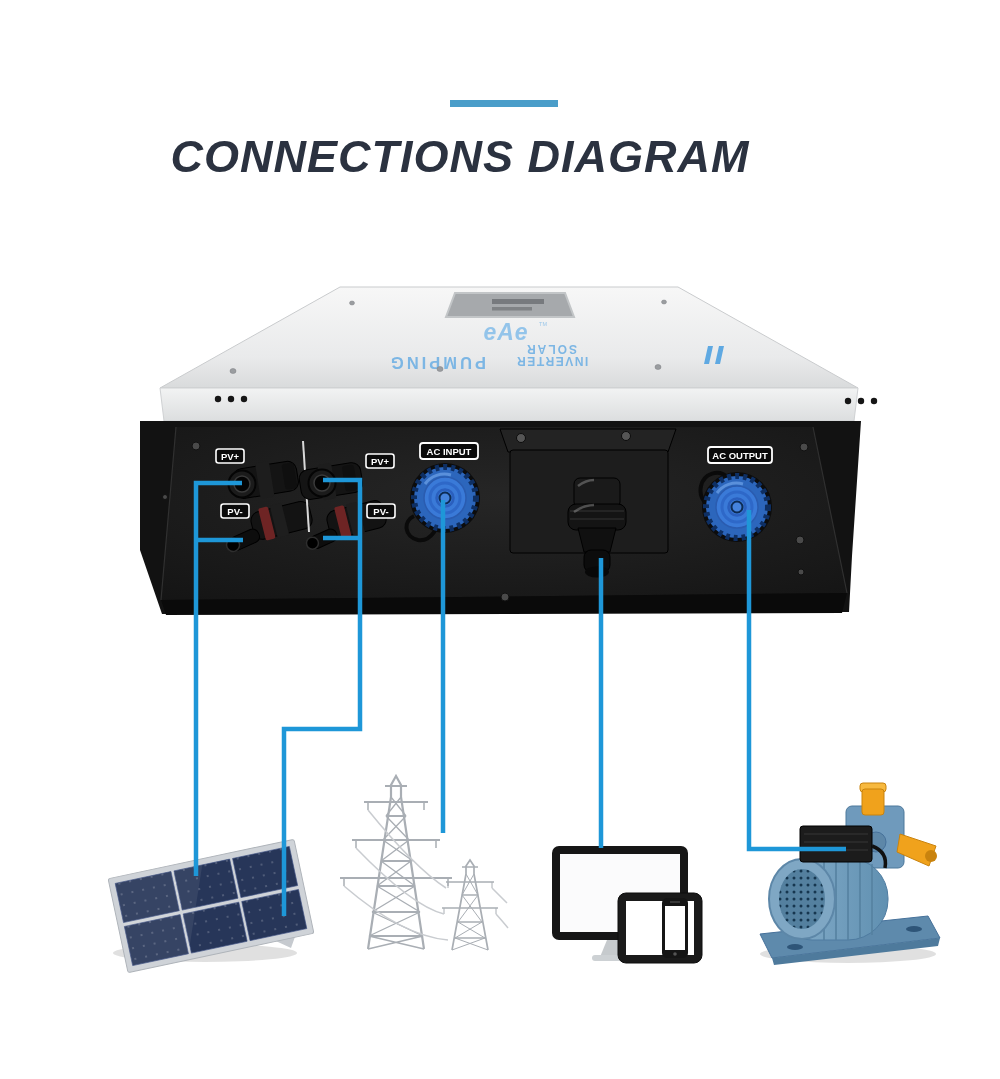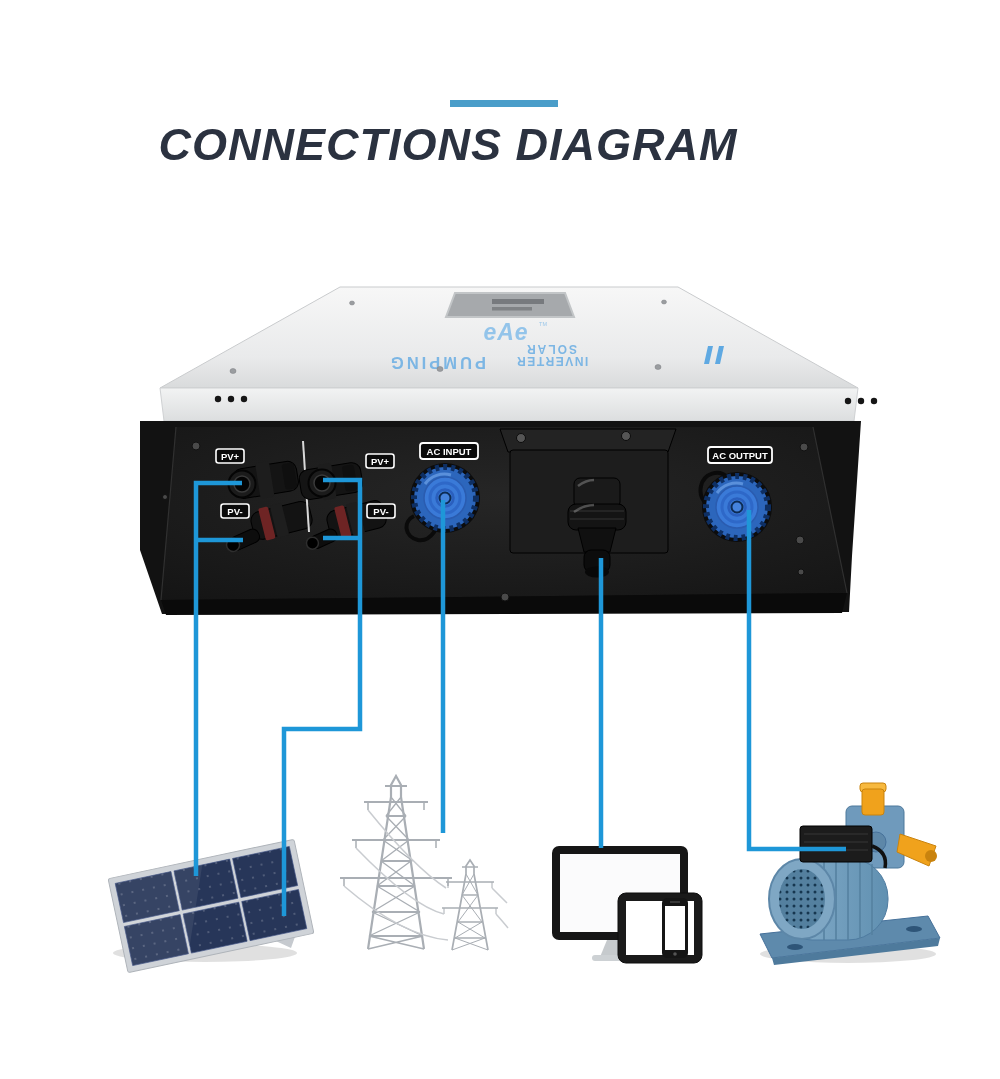--- a/index.html
+++ b/index.html
@@ -1,19 +1,19 @@
 <!DOCTYPE html>
 <html><head>
 <meta charset="utf-8">
 <style>
   html,body{margin:0;padding:0;background:#fff;}
   .page{position:relative;width:1000px;height:1079px;background:#ffffff;overflow:hidden;
         font-family:"Liberation Sans", sans-serif;}
   .accent-bar{position:absolute;left:450px;top:100px;width:108px;height:7px;background:#4a9dc9;}
-  .page-title{position:absolute;left:0;top:121px;width:896px;margin:0;text-align:center;
+  .page-title{position:absolute;left:0;top:121px;width:896px;margin:12px;text-align:center;
               font-family:"Liberation Sans", sans-serif;font-size:45px;line-height:48px;
               font-weight:bold;font-style:italic;letter-spacing:1px;color:#2b3240;}
   svg text{font-family:"Liberation Sans", sans-serif;}
   .port-label-text{font-size:9.5px;font-weight:bold;fill:#ffffff;}
   .lid-print{fill:#7cb6e4;font-weight:bold;}
 </style>
 </head>
 <body>
 
 <div class="page">

